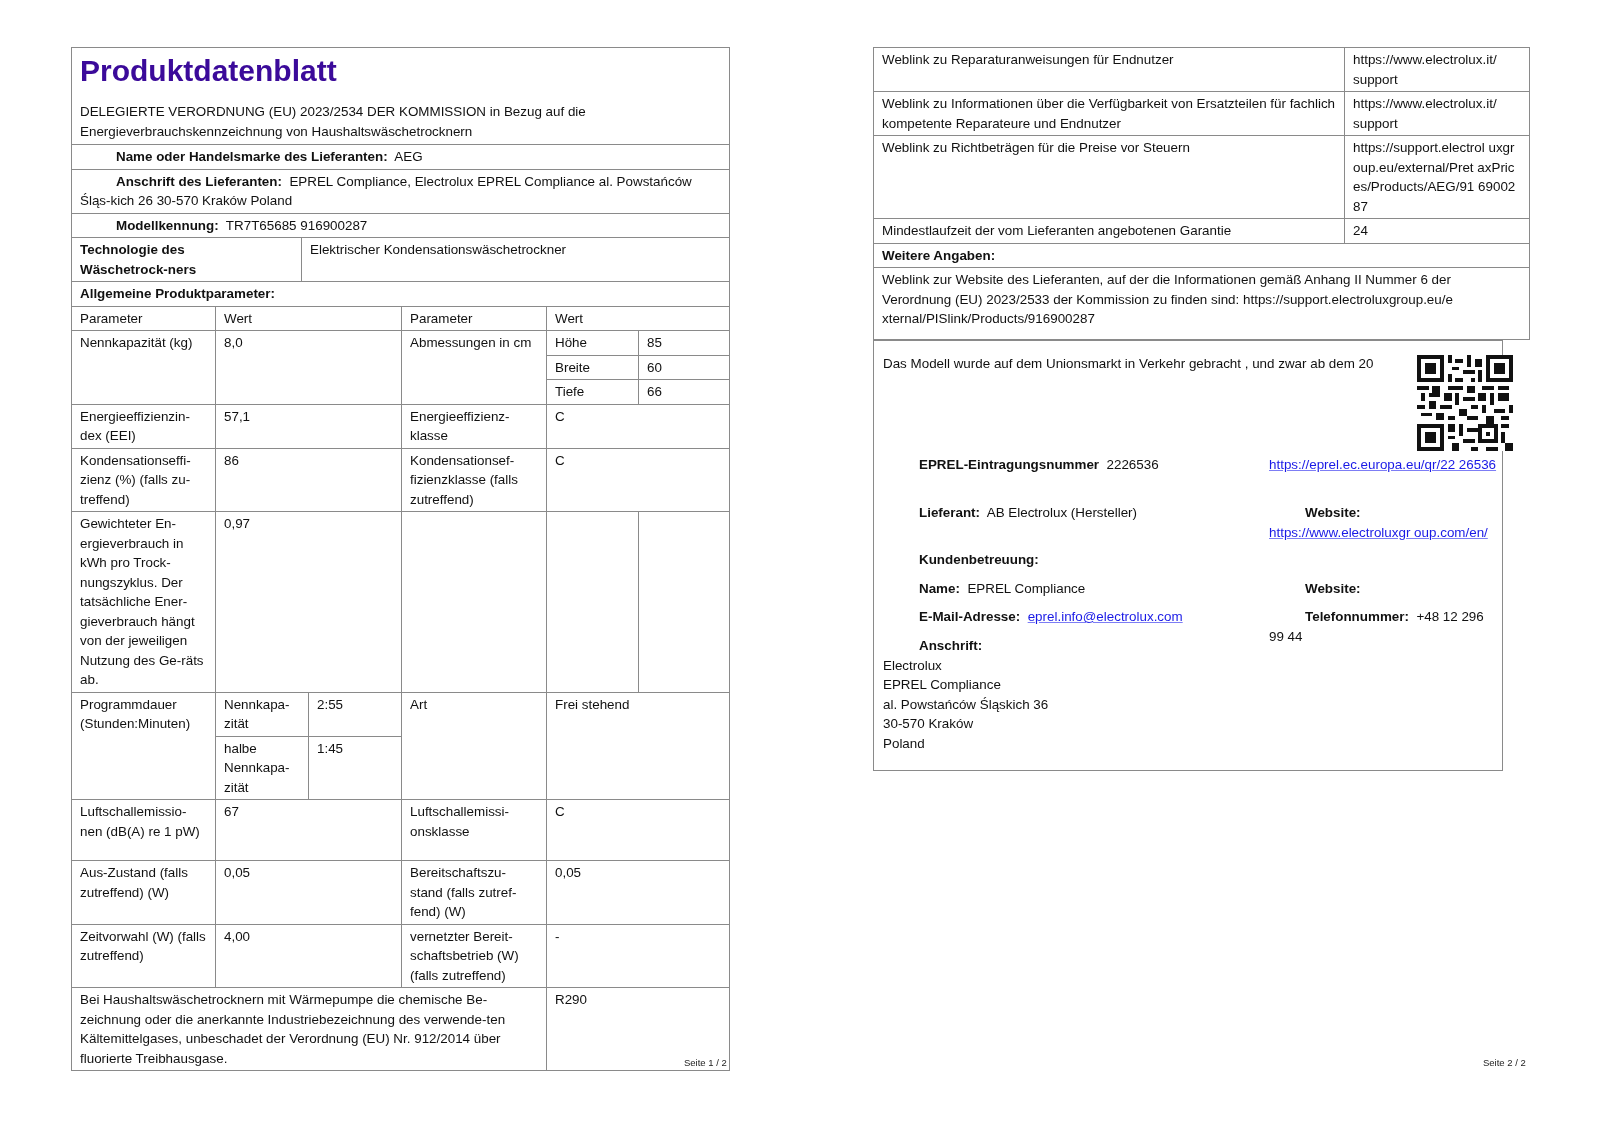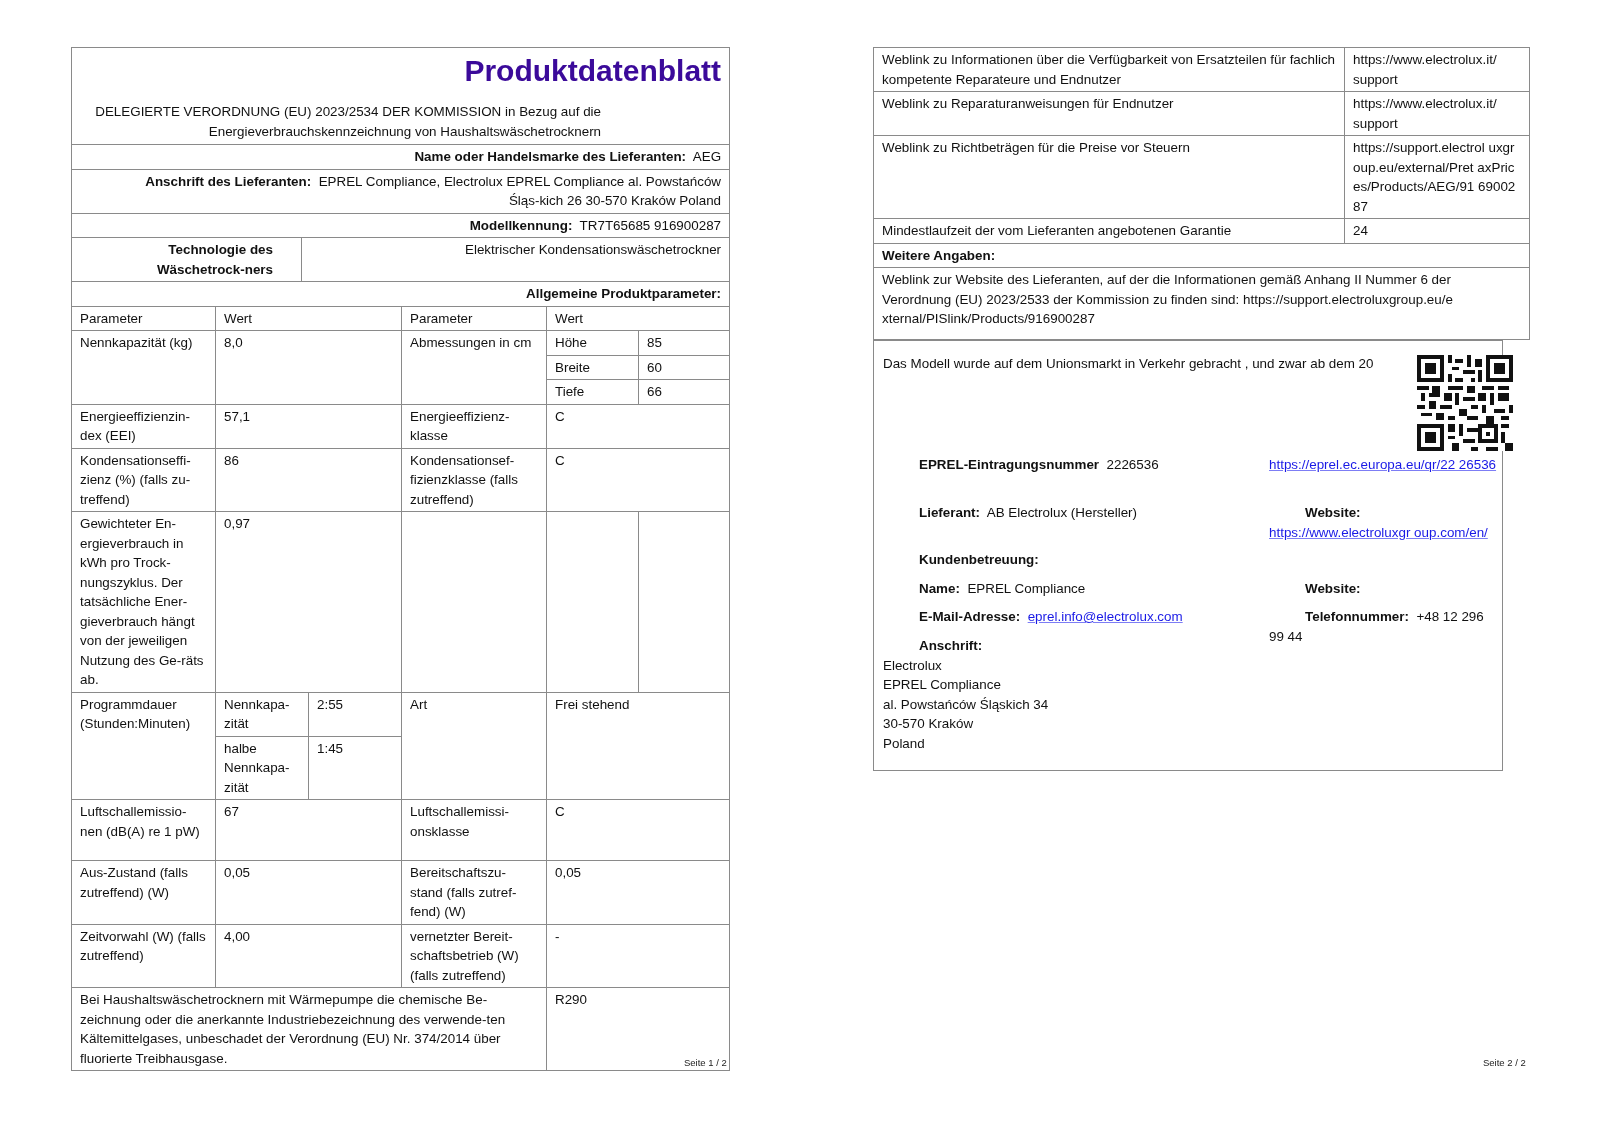--- a/index.html
+++ b/index.html
@@ -12,21 +12,21 @@
   .title{font-size:30px;font-weight:bold;color:#3b0a9a;line-height:38px;padding-top:2px;}
   a.lnk{color:#1a1ae6;text-decoration:underline;text-decoration-color:#7d7df5;}
   .footer{font-size:9.5px;color:#222;}
   .panel{border:1px solid #8a8a8a;box-sizing:border-box;}
   .pl{position:absolute;line-height:19.5px;}
 </style>
 </head>
 <body>
 
 <div class="abs" style="left:71px;top:47px;width:658px;">
-  <table style="width:658px;text-align:right;">
+  <table style="width:658px;">
     <colgroup>
       <col style="width:144px">
         <col style="width:86px">
         <col style="width:100px">
         <col style="width:145px">
         <col style="width:92px">
         <col style="width:91px">
     </colgroup>
     <tbody>
         <tr style="height:97px">
@@ -136,41 +136,41 @@
       <td>Bereitschaftszu-stand (falls zutref-fend) (W)</td>
       <td colspan="2">0,05</td>
     </tr>
     <tr style="height:61px">
       <td>Zeitvorwahl (W) (falls zutreffend)</td>
       <td colspan="2">4,00</td>
       <td>vernetzter Bereit-schaftsbetrieb (W) (falls zutreffend)</td>
       <td colspan="2">-</td>
     </tr>
     <tr style="height:81px">
-      <td colspan="4">Bei Haushaltswäschetrocknern mit Wärmepumpe die chemische Be-zeichnung oder die anerkannte Industriebezeichnung des verwende-ten Kältemittelgases, unbeschadet der Verordnung (EU) Nr. 374/2014 über fluorierte Treibhausgase.</td>
+      <td colspan="4">Bei Haushaltswäschetrocknern mit Wärmepumpe die chemische Be-zeichnung oder die anerkannte Industriebezeichnung des verwende-ten Kältemittelgases, unbeschadet der Verordnung (EU) Nr. 912/2014 über fluorierte Treibhausgase.</td>
       <td colspan="2">R290</td>
     </tr>
   </tbody>
     </table>
 </div>
 <div class="abs footer" style="left:684px;top:1057px;">Seite 1 / 2</div>
 
 <div class="abs" style="left:873px;top:47px;width:656px;">
   <table style="width:656px;">
     <colgroup>
         <col style="width:471px">
         <col style="width:185px">
       </colgroup>
     <tbody>
         <tr style="height:42px">
+      <td>Weblink zu Reparaturanweisungen für Endnutzer</td>
+      <td>https://www.electrolux.it/ support</td>
+    </tr>
+    <tr style="height:42px">
       <td>Weblink zu Informationen über die Verfügbarkeit von Ersatzteilen für fachlich kompetente Reparateure und Endnutzer</td>
-      <td>https://www.electrolux.it/ support</td>
-    </tr>
-    <tr style="height:42px">
-      <td>Weblink zu Reparaturanweisungen für Endnutzer</td>
       <td>https://www.electrolux.it/ support</td>
     </tr>
     <tr style="height:81px">
       <td>Weblink zu Richtbeträgen für die Preise vor Steuern</td>
       <td style="word-break:break-all">https://support.electrol uxgroup.eu/external/Pret axPrices/Products/AEG/91 6900287</td>
     </tr>
     <tr style="height:22px">
       <td>Mindestlaufzeit der vom Lieferanten angebotenen Garantie</td>
       <td>24</td>
     </tr>
@@ -285,18 +285,18 @@
   </div>
   <div class="pl" style="left:395px;top:266px;">
     <span class="b">Telefonnummer:</span>&nbsp;
     <span>+48 12 296 99 44</span>
   </div>
 
   <div class="pl" style="left:9px;top:295px;">
     <div class="b">Anschrift:</div>
     <div>Electrolux</div>
     <div>EPREL Compliance</div>
-    <div>al. Powstańców Śląskich 34</div>
+    <div>al. Powstańców Śląskich 36</div>
     <div>30-570 Kraków</div>
     <div>Poland</div>
   </div>
 </div>
 <div class="abs footer" style="left:1483px;top:1057px;">Seite 2 / 2</div>
 
 </body></html>

